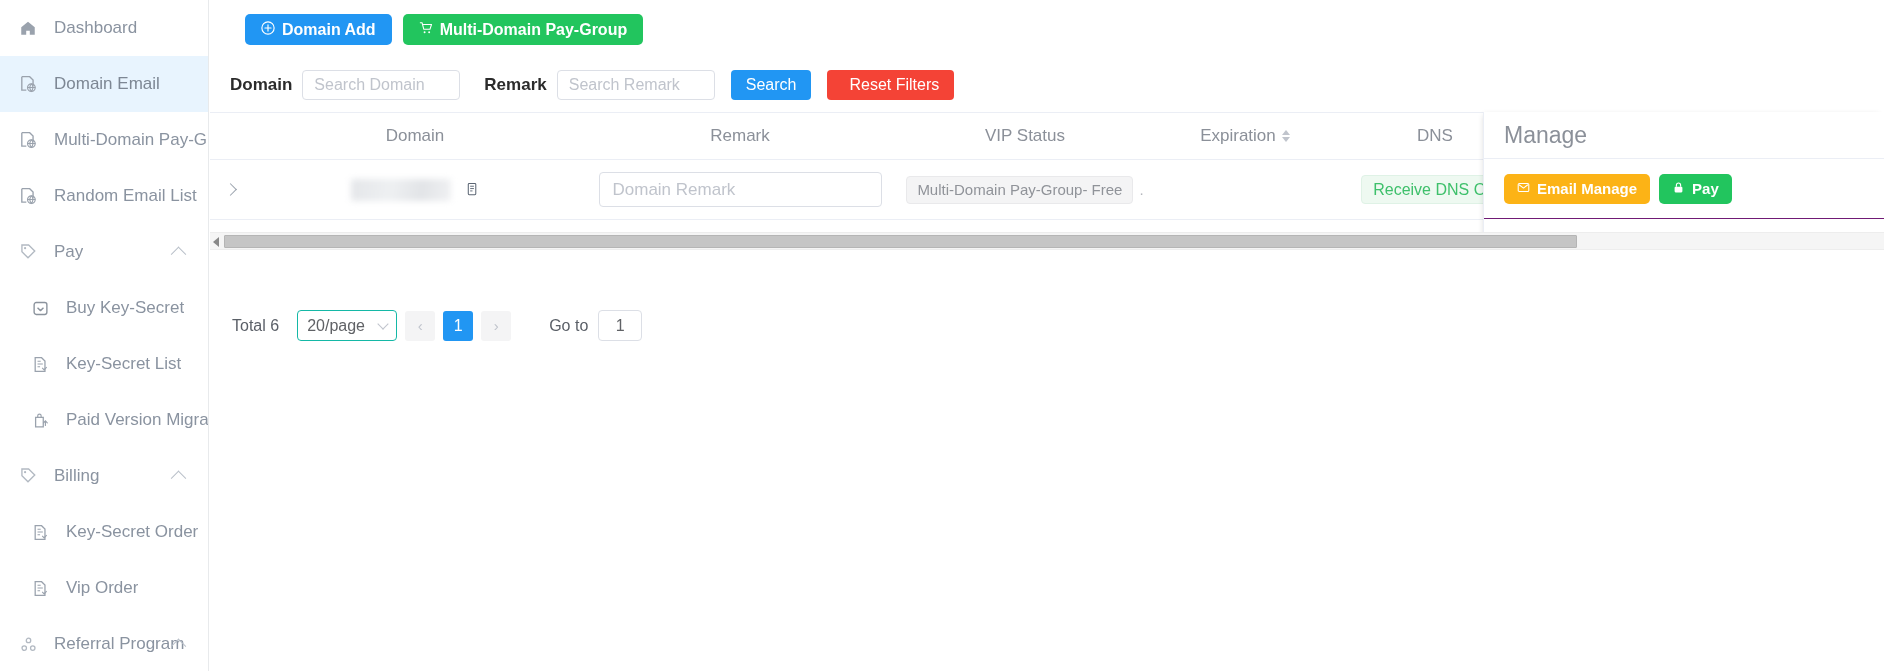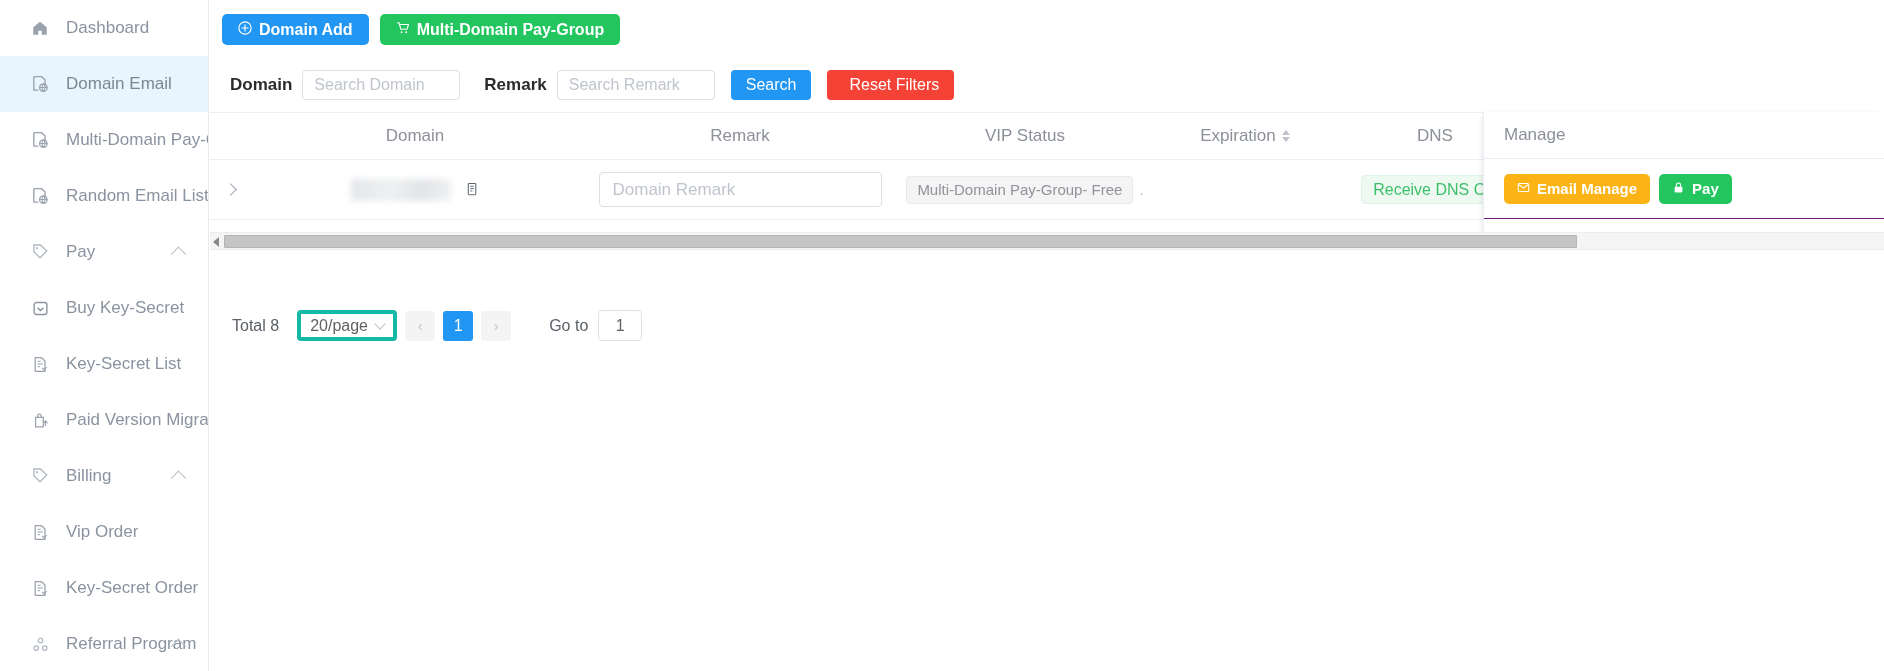--- a/index.html
+++ b/index.html
@@ -17,21 +17,21 @@
   
   #sidebar {
     position: absolute; left:0; top:0; width:209px; height:671px;
     background:#ffffff;
     border-right:1px solid #e8eaec;
     overflow:hidden;
   }
   .nav-item {
     display:flex; align-items:center;
     height:56px;
-    padding-left:30px;
+    padding-left:18px;
     color:#8a93a0;
     font-size:17px;
     cursor:pointer;
     white-space:nowrap;
   }
   .nav-item.active { background:#e8f4fe; color:#7d8794; }
   .nav-item .ico {
     width:20px; height:20px; margin-right:16px;
     flex:0 0 20px;
     display:flex; align-items:center; justify-content:center;
@@ -48,21 +48,21 @@
   }
   .nav-label { overflow:hidden; }
 
   
   #main {
     position:absolute; left:210px; top:0; right:0; bottom:0;
     background:#ffffff;
   }
 
   
-  #toolbar { position:absolute; left:12px; top:14px; display:flex; gap:11px; }
+  #toolbar { position:absolute; left:35px; top:14px; display:flex; gap:11px; }
   .btn {
     border:none; border-radius:5px;
     color:#fff; font-size:16px; font-weight:bold;
     font-family:"Liberation Sans", sans-serif;
     display:flex; align-items:center; gap:7px;
     cursor:pointer; white-space:nowrap;
     padding:0 16px; height:31px;
     line-height:1;
   }
   .btn-blue  { background:#2196f3; }
@@ -168,21 +168,21 @@
   #manage-col {
     position:absolute; left:1273px; top:112px;
     width:calc(100% - 1273px); height:131px;
     background:#fff;
     border-left:1px solid #ebeef5;
     box-shadow:-2px 0 6px -3px rgba(0,0,0,.18);
     overflow:hidden;
   }
   #manage-col .mhead {
     height:47px; display:flex; align-items:center;
-    padding-left:20px; color:#8b9099; font-size:17px;
+    padding-left:20px; color:#8b9099; font-size:23px;
     border-bottom:1px solid #ebeef5;
   }
   #manage-col .mrow {
     height:60px; display:flex; align-items:center;
     padding-left:20px; gap:9px;
     border-bottom:1px solid #701a75;
   }
   .mbtn {
     border:none; border-radius:5px; color:#fff;
     font-size:15px; font-weight:bold;
@@ -209,21 +209,21 @@
     background:#c5c5c5; border:1px solid #b5b5b5; border-radius:1px;
   }
 
   
   #pager {
     position:absolute; left:22px; top:310px;
     display:flex; align-items:center; font-size:16px; color:#606266;
   }
   #pager .total { margin-right:18px; color:#5a5f67; }
   .pg-select {
-    width:100px; height:31px; border:4px solid #14b8a6; border-radius:4px;
+    width:100px; height:31px; border:1px solid #14b8a6; border-radius:4px;
     display:flex; align-items:center; justify-content:space-between;
     padding:0 9px; color:#606266; font-size:16px; cursor:pointer; background:#fff;
   }
   .pg-select .chev {
     width:8px;height:8px;border-right:1.5px solid #c0c4cc;border-bottom:1.5px solid #c0c4cc;
     transform:translateY(-2px) rotate(45deg);
   }
   .pg-btn {
     width:30px; height:30px; margin-left:8px;
     display:flex;align-items:center;justify-content:center;
@@ -337,31 +337,31 @@
         <span class="arrow"></span>
       </div>
       <div class="nav-item child">
         <span class="ico">
           <svg width="17" height="17" viewBox="0 0 16 16">
             <path d="M3 1.6h6l3.2 3.2v9.6H3z" fill="none" stroke="#9aa2ad" stroke-width="1.2"></path>
             <path d="M5.2 5h3M5.2 7.6h5M5.2 10.2h2.4" stroke="#9aa2ad" stroke-width="1"></path>
             <path d="M9.6 11.2l1.8 1.8 2.4-2.6" fill="none" stroke="#9aa2ad" stroke-width="1.1"></path>
           </svg>
         </span>
-        <span class="nav-label">Vip Order</span>
+        <span class="nav-label">Key-Secret Order</span>
       </div>
       <div class="nav-item child">
         <span class="ico">
           <svg width="17" height="17" viewBox="0 0 16 16">
             <path d="M3 1.6h6l3.2 3.2v9.6H3z" fill="none" stroke="#9aa2ad" stroke-width="1.2"></path>
             <path d="M5.2 5h3M5.2 7.6h5M5.2 10.2h2.4" stroke="#9aa2ad" stroke-width="1"></path>
             <path d="M9.6 11.2l1.8 1.8 2.4-2.6" fill="none" stroke="#9aa2ad" stroke-width="1.1"></path>
           </svg>
         </span>
-        <span class="nav-label">Key-Secret Order</span>
+        <span class="nav-label">Vip Order</span>
       </div>
       <div class="nav-item group">
         <span class="ico">
           <svg width="17" height="17" viewBox="0 0 16 16">
             <circle cx="8" cy="4.2" r="2.1" fill="none" stroke="#b2b9c2" stroke-width="1.2"></circle>
             <circle cx="4" cy="11.4" r="2.1" fill="none" stroke="#b2b9c2" stroke-width="1.2"></circle>
             <circle cx="12" cy="11.4" r="2.1" fill="none" stroke="#b2b9c2" stroke-width="1.2"></circle>
           </svg>
         </span>
         <span class="nav-label">Referral Program</span>
@@ -469,21 +469,21 @@
       </button>
     </div>
   </div>
 
   <div id="hscroll">
     <span class="arrow-left"></span>
     <div class="thumb"></div>
   </div>
 
   <div id="pager">
-    <span class="total">Total 8</span>
+    <span class="total">Total 6</span>
     <div class="pg-select">
       <span>20/page</span>
       <span class="chev"></span>
     </div>
     <div class="pg-btn">‹</div>
     <div class="pg-num">1</div>
     <div class="pg-btn">›</div>
     <span class="pg-goto">Go to</span>
     <input class="pg-goto-input" value="1" style="">
   </div>

